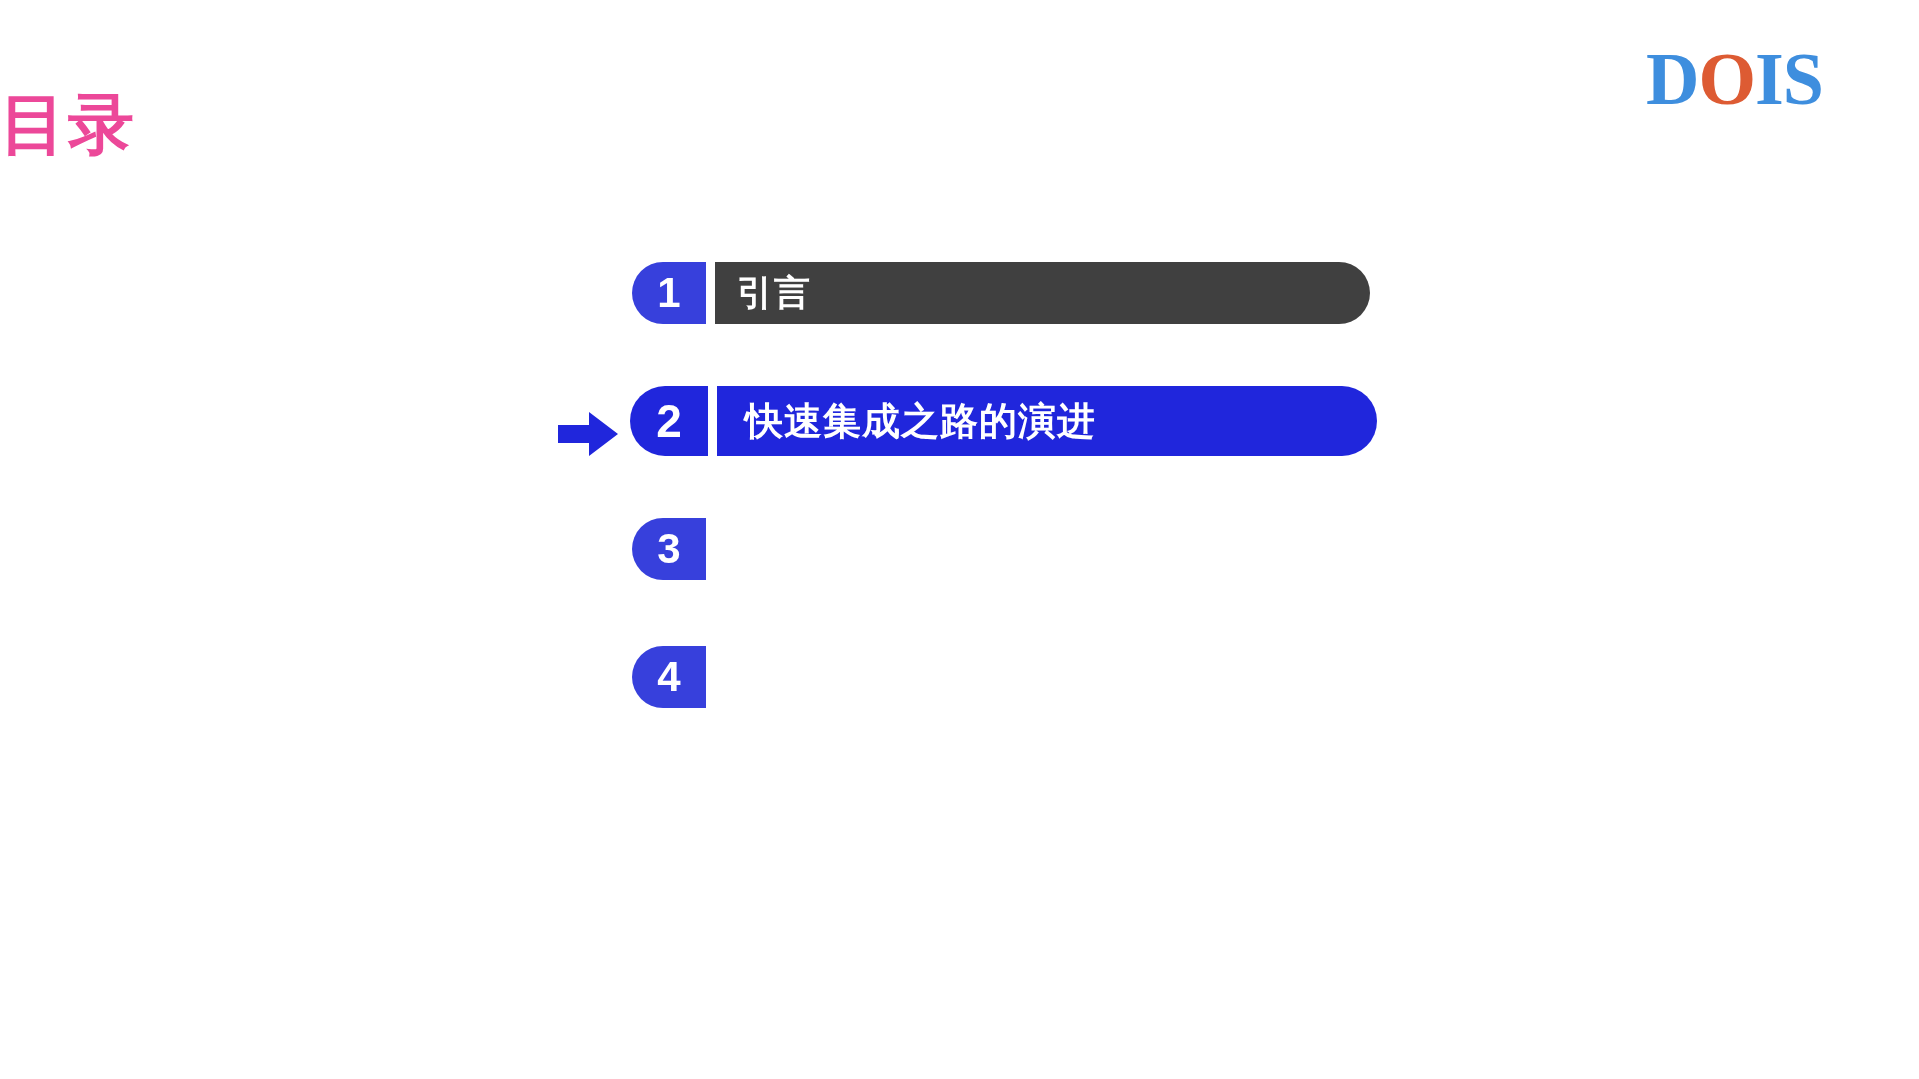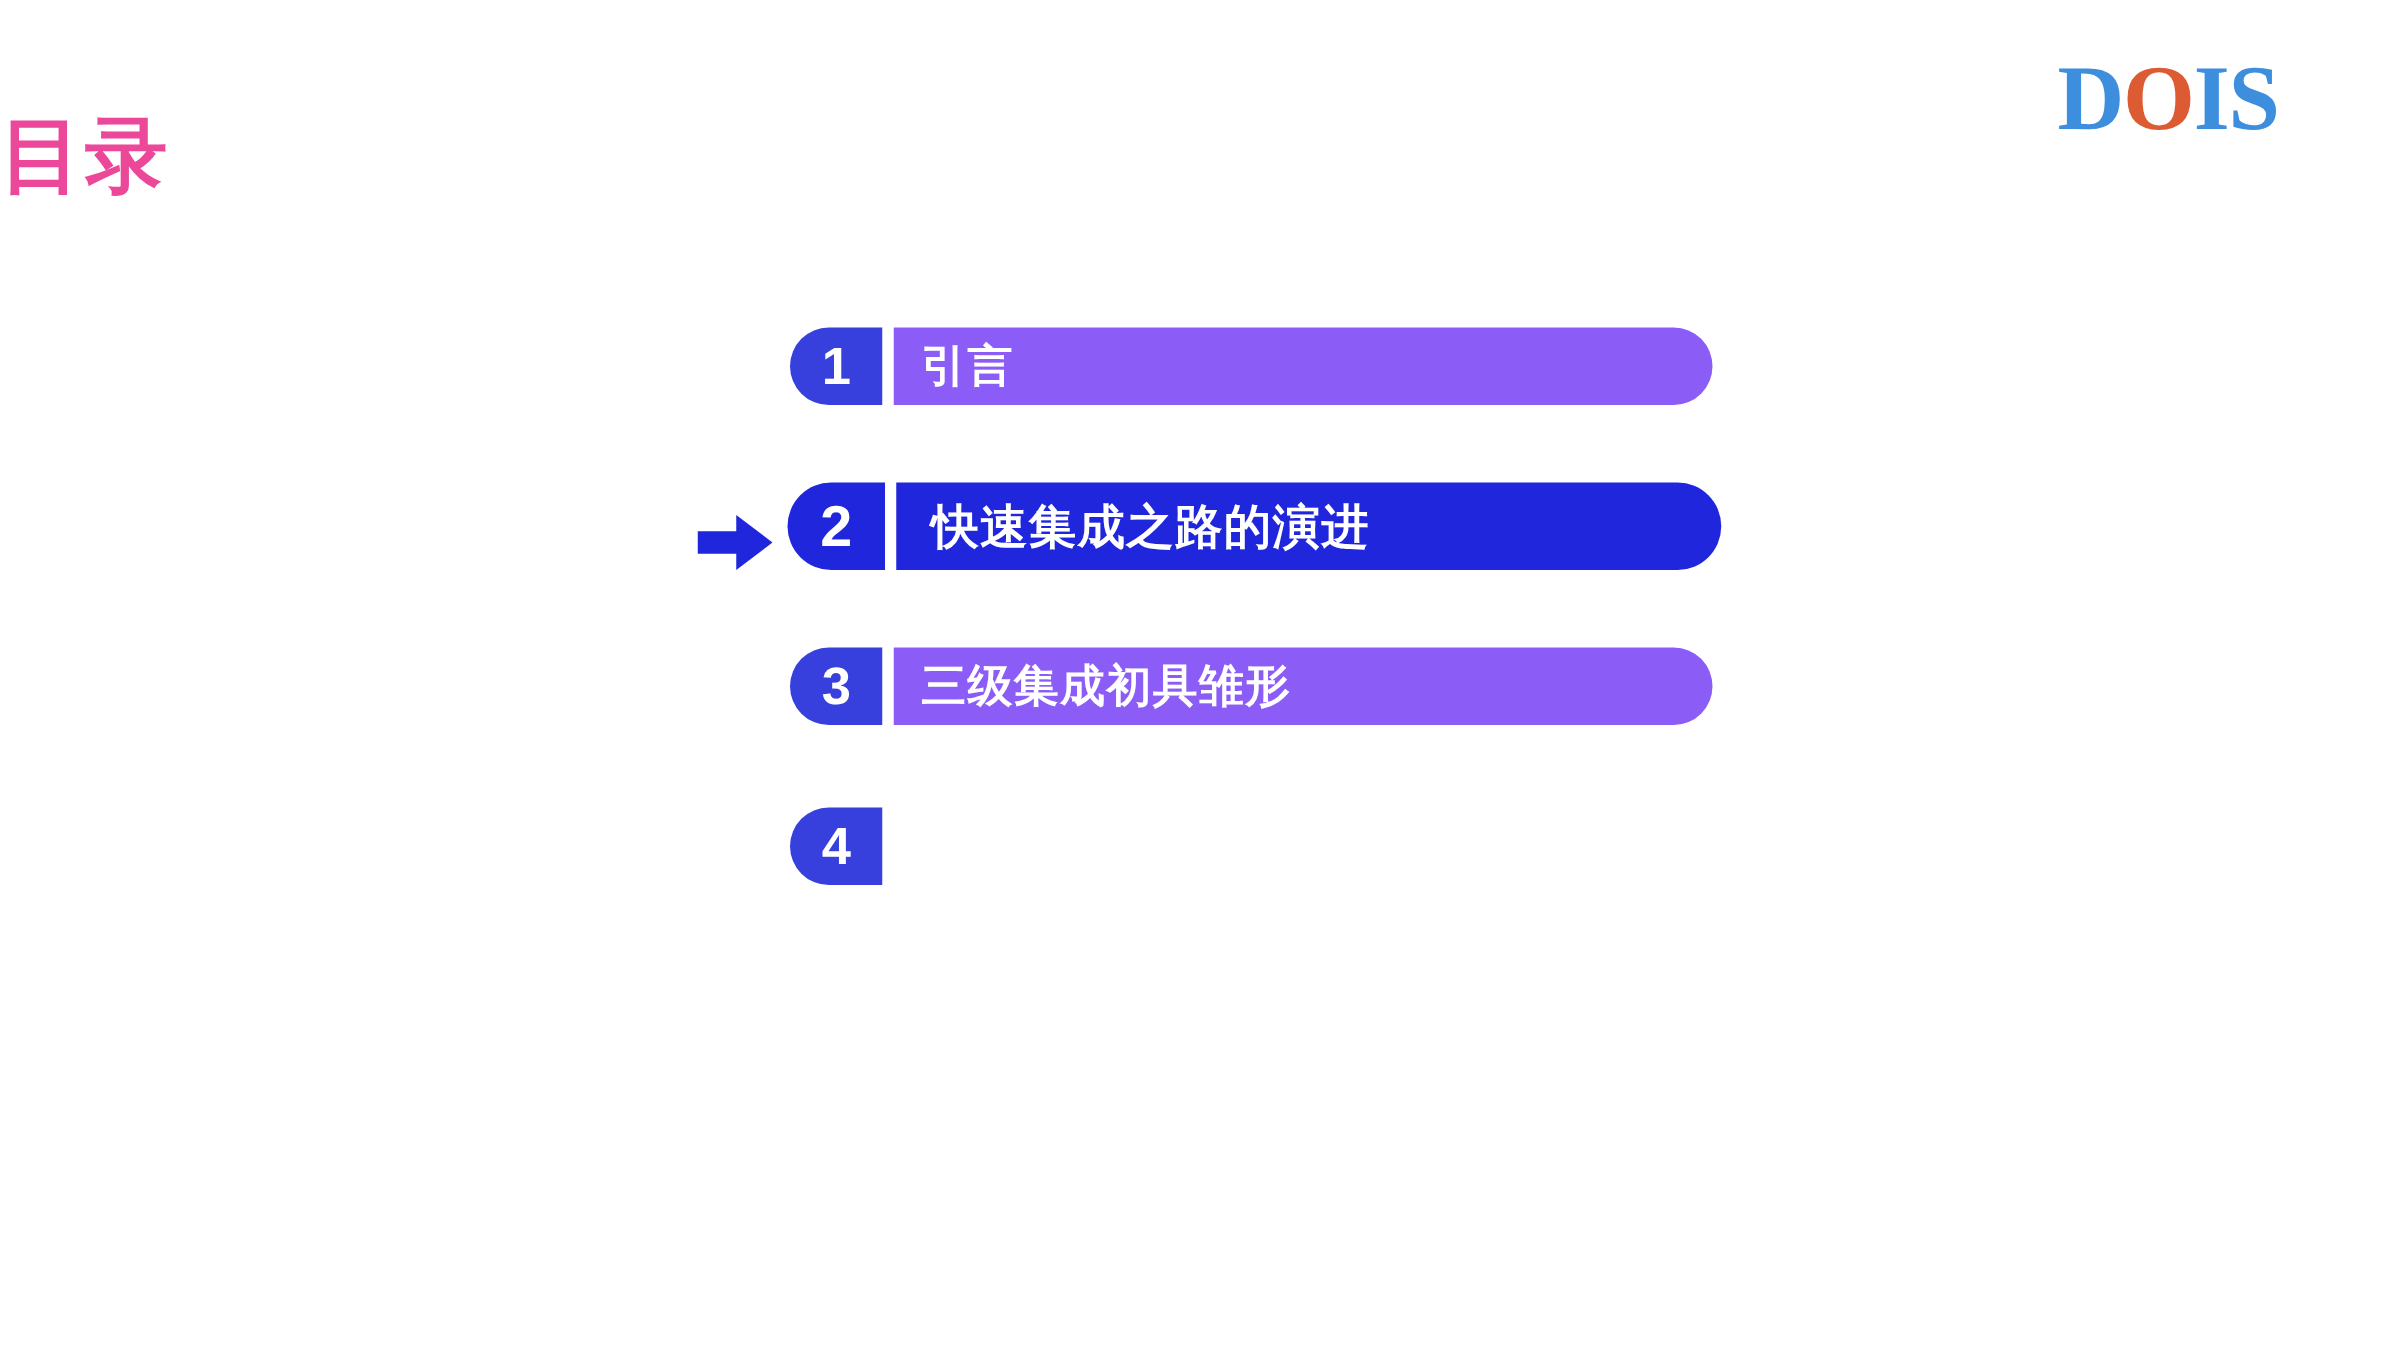--- a/index.html
+++ b/index.html
@@ -97,21 +97,21 @@
   
   .divider {
     width: 9px;
     background: #ffffff;
     flex: none;
   }
 
   
   .label {
     width: 655px;
-    background: #8b5cf6;
+    background: #404040;
     border-radius: 0 34px 34px 0;
     display: flex;
     align-items: center;
     color: #ffffff;
     font-size: 36px;
     font-weight: bold;
     letter-spacing: 1px;
     padding-left: 22px;
     box-sizing: border-box;
     white-space: nowrap;
@@ -163,21 +163,20 @@
       <div class="badge">2</div>
       <div class="divider"></div>
       <div class="label">快速集成之路的演进</div>
     </div>
   </div>
 
   <div class="toc-row">
     <div class="toc-item">
       <div class="badge">3</div>
       <div class="divider"></div>
-      <div class="label">三级集成初具雏形</div>
     </div>
   </div>
 
   <div class="toc-row">
     <div class="toc-item">
       <div class="badge">4</div>
       <div class="divider"></div>
     </div>
   </div>
 

